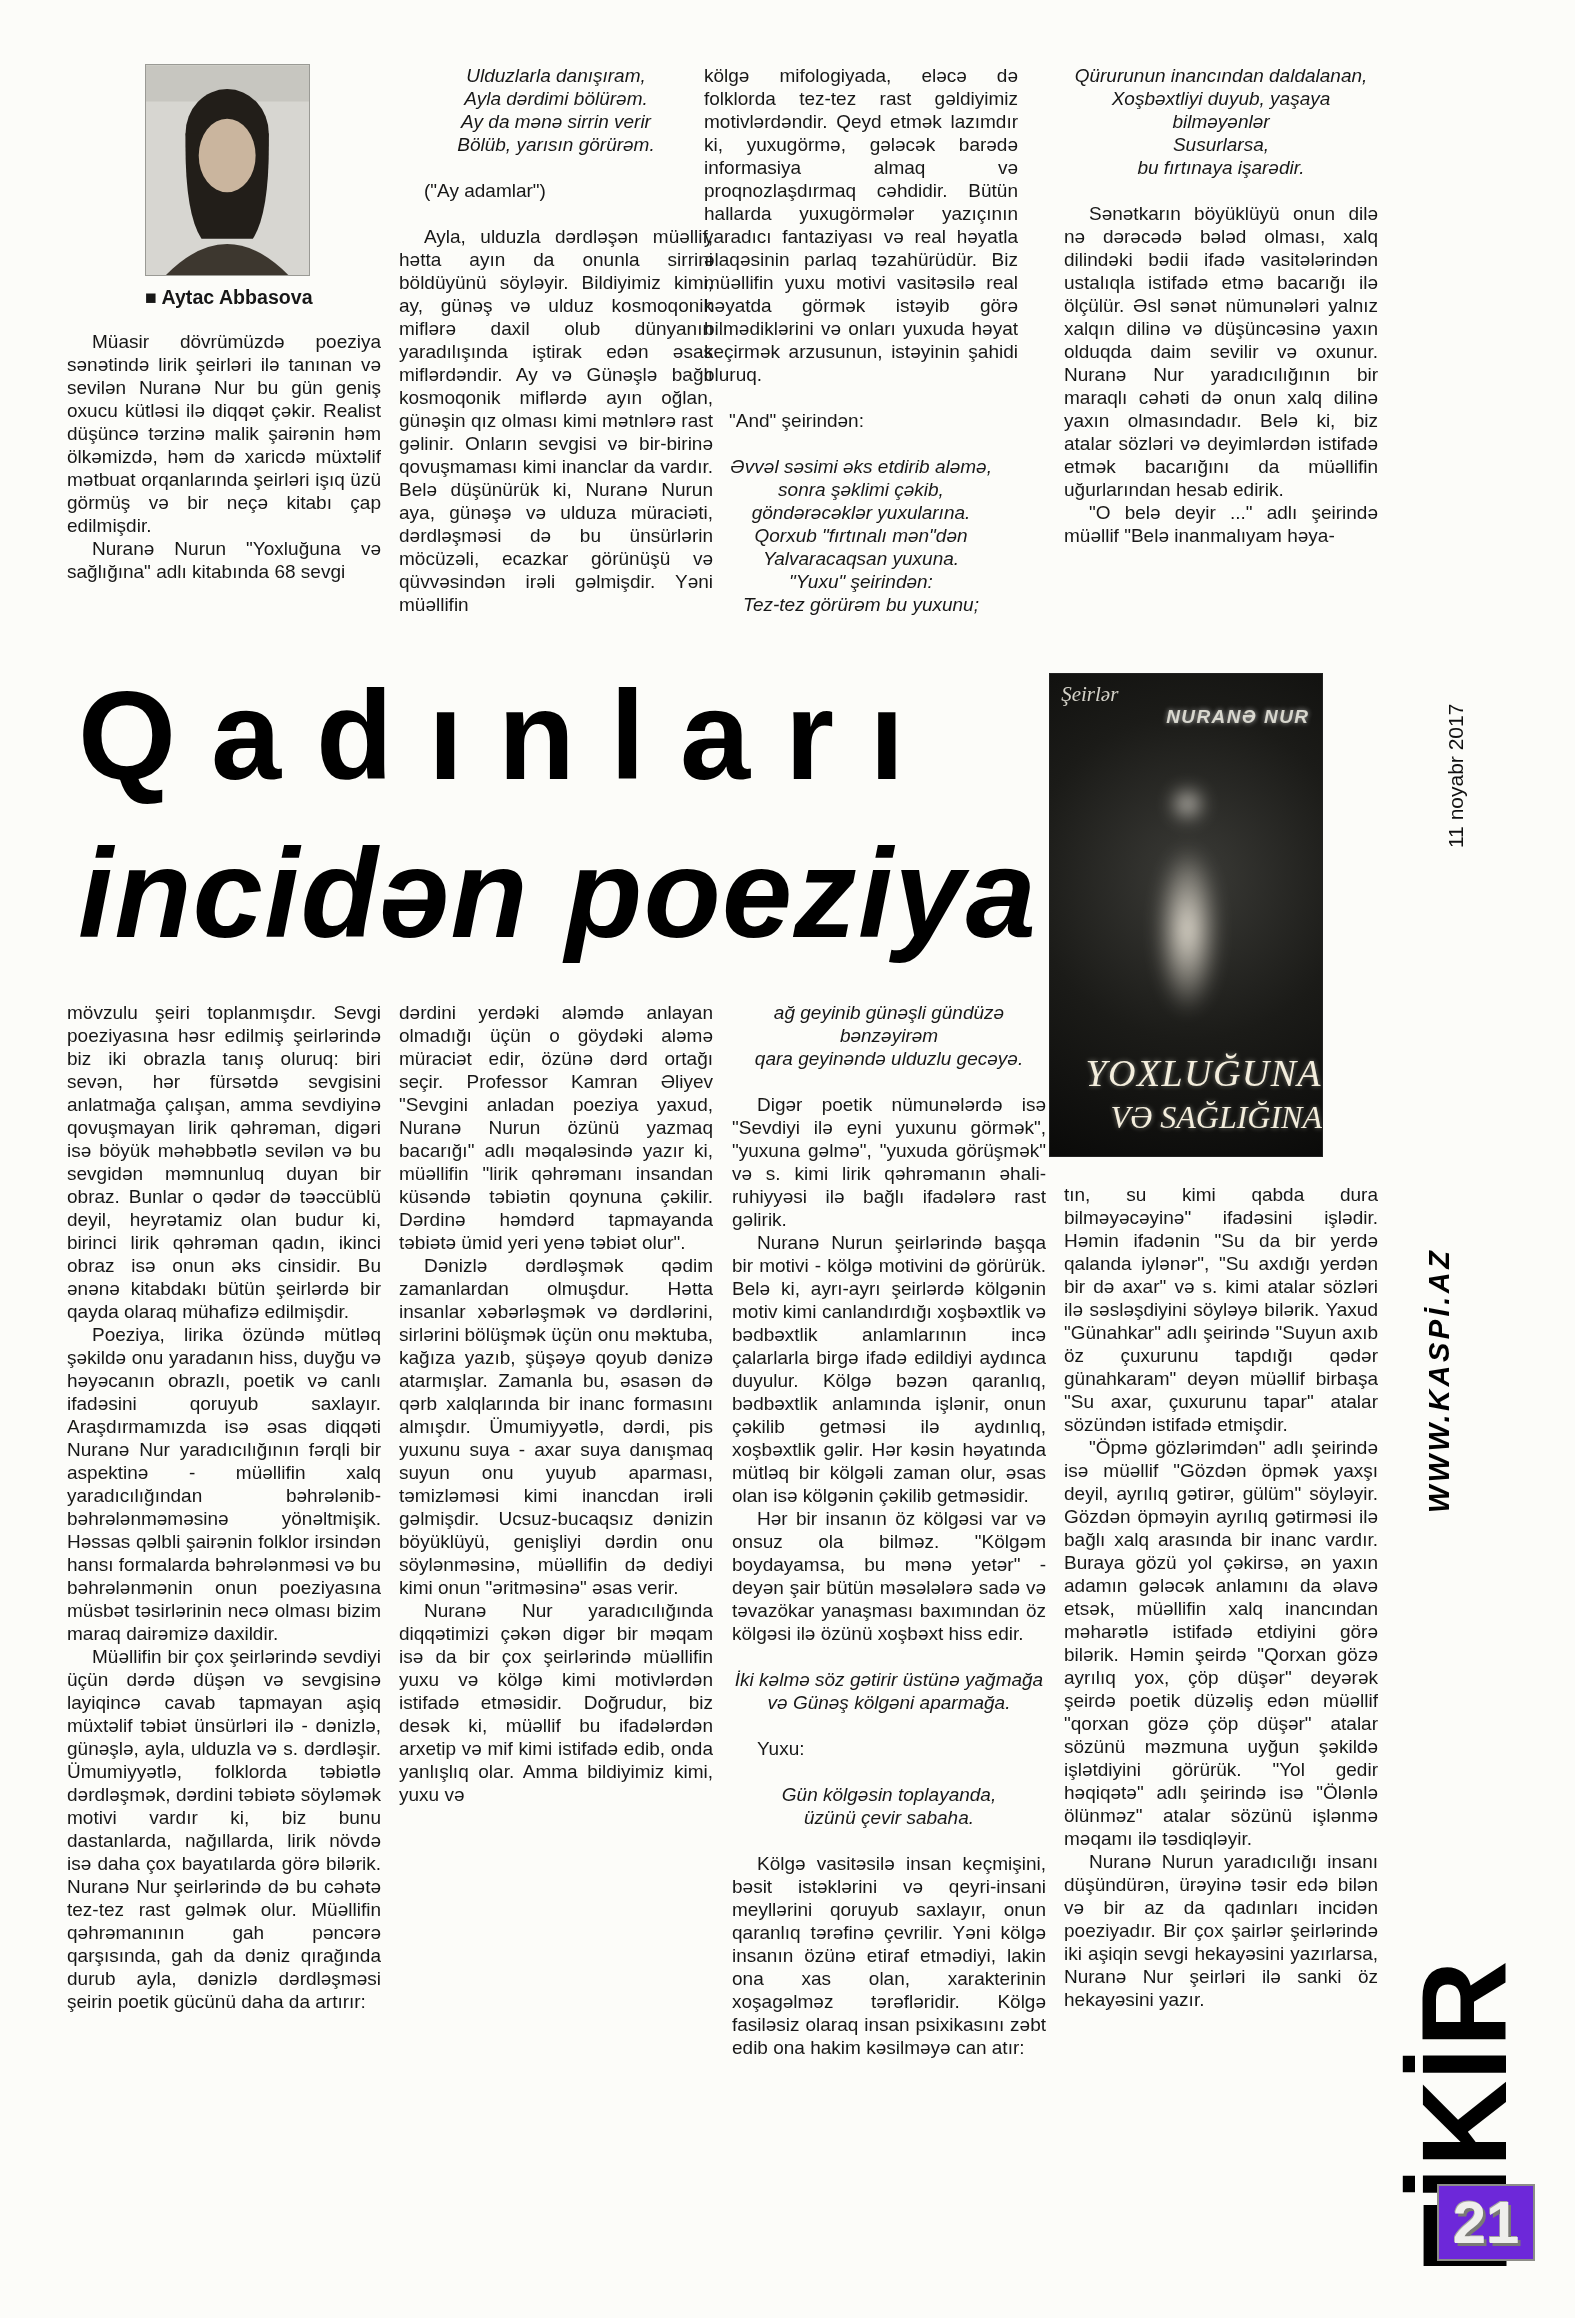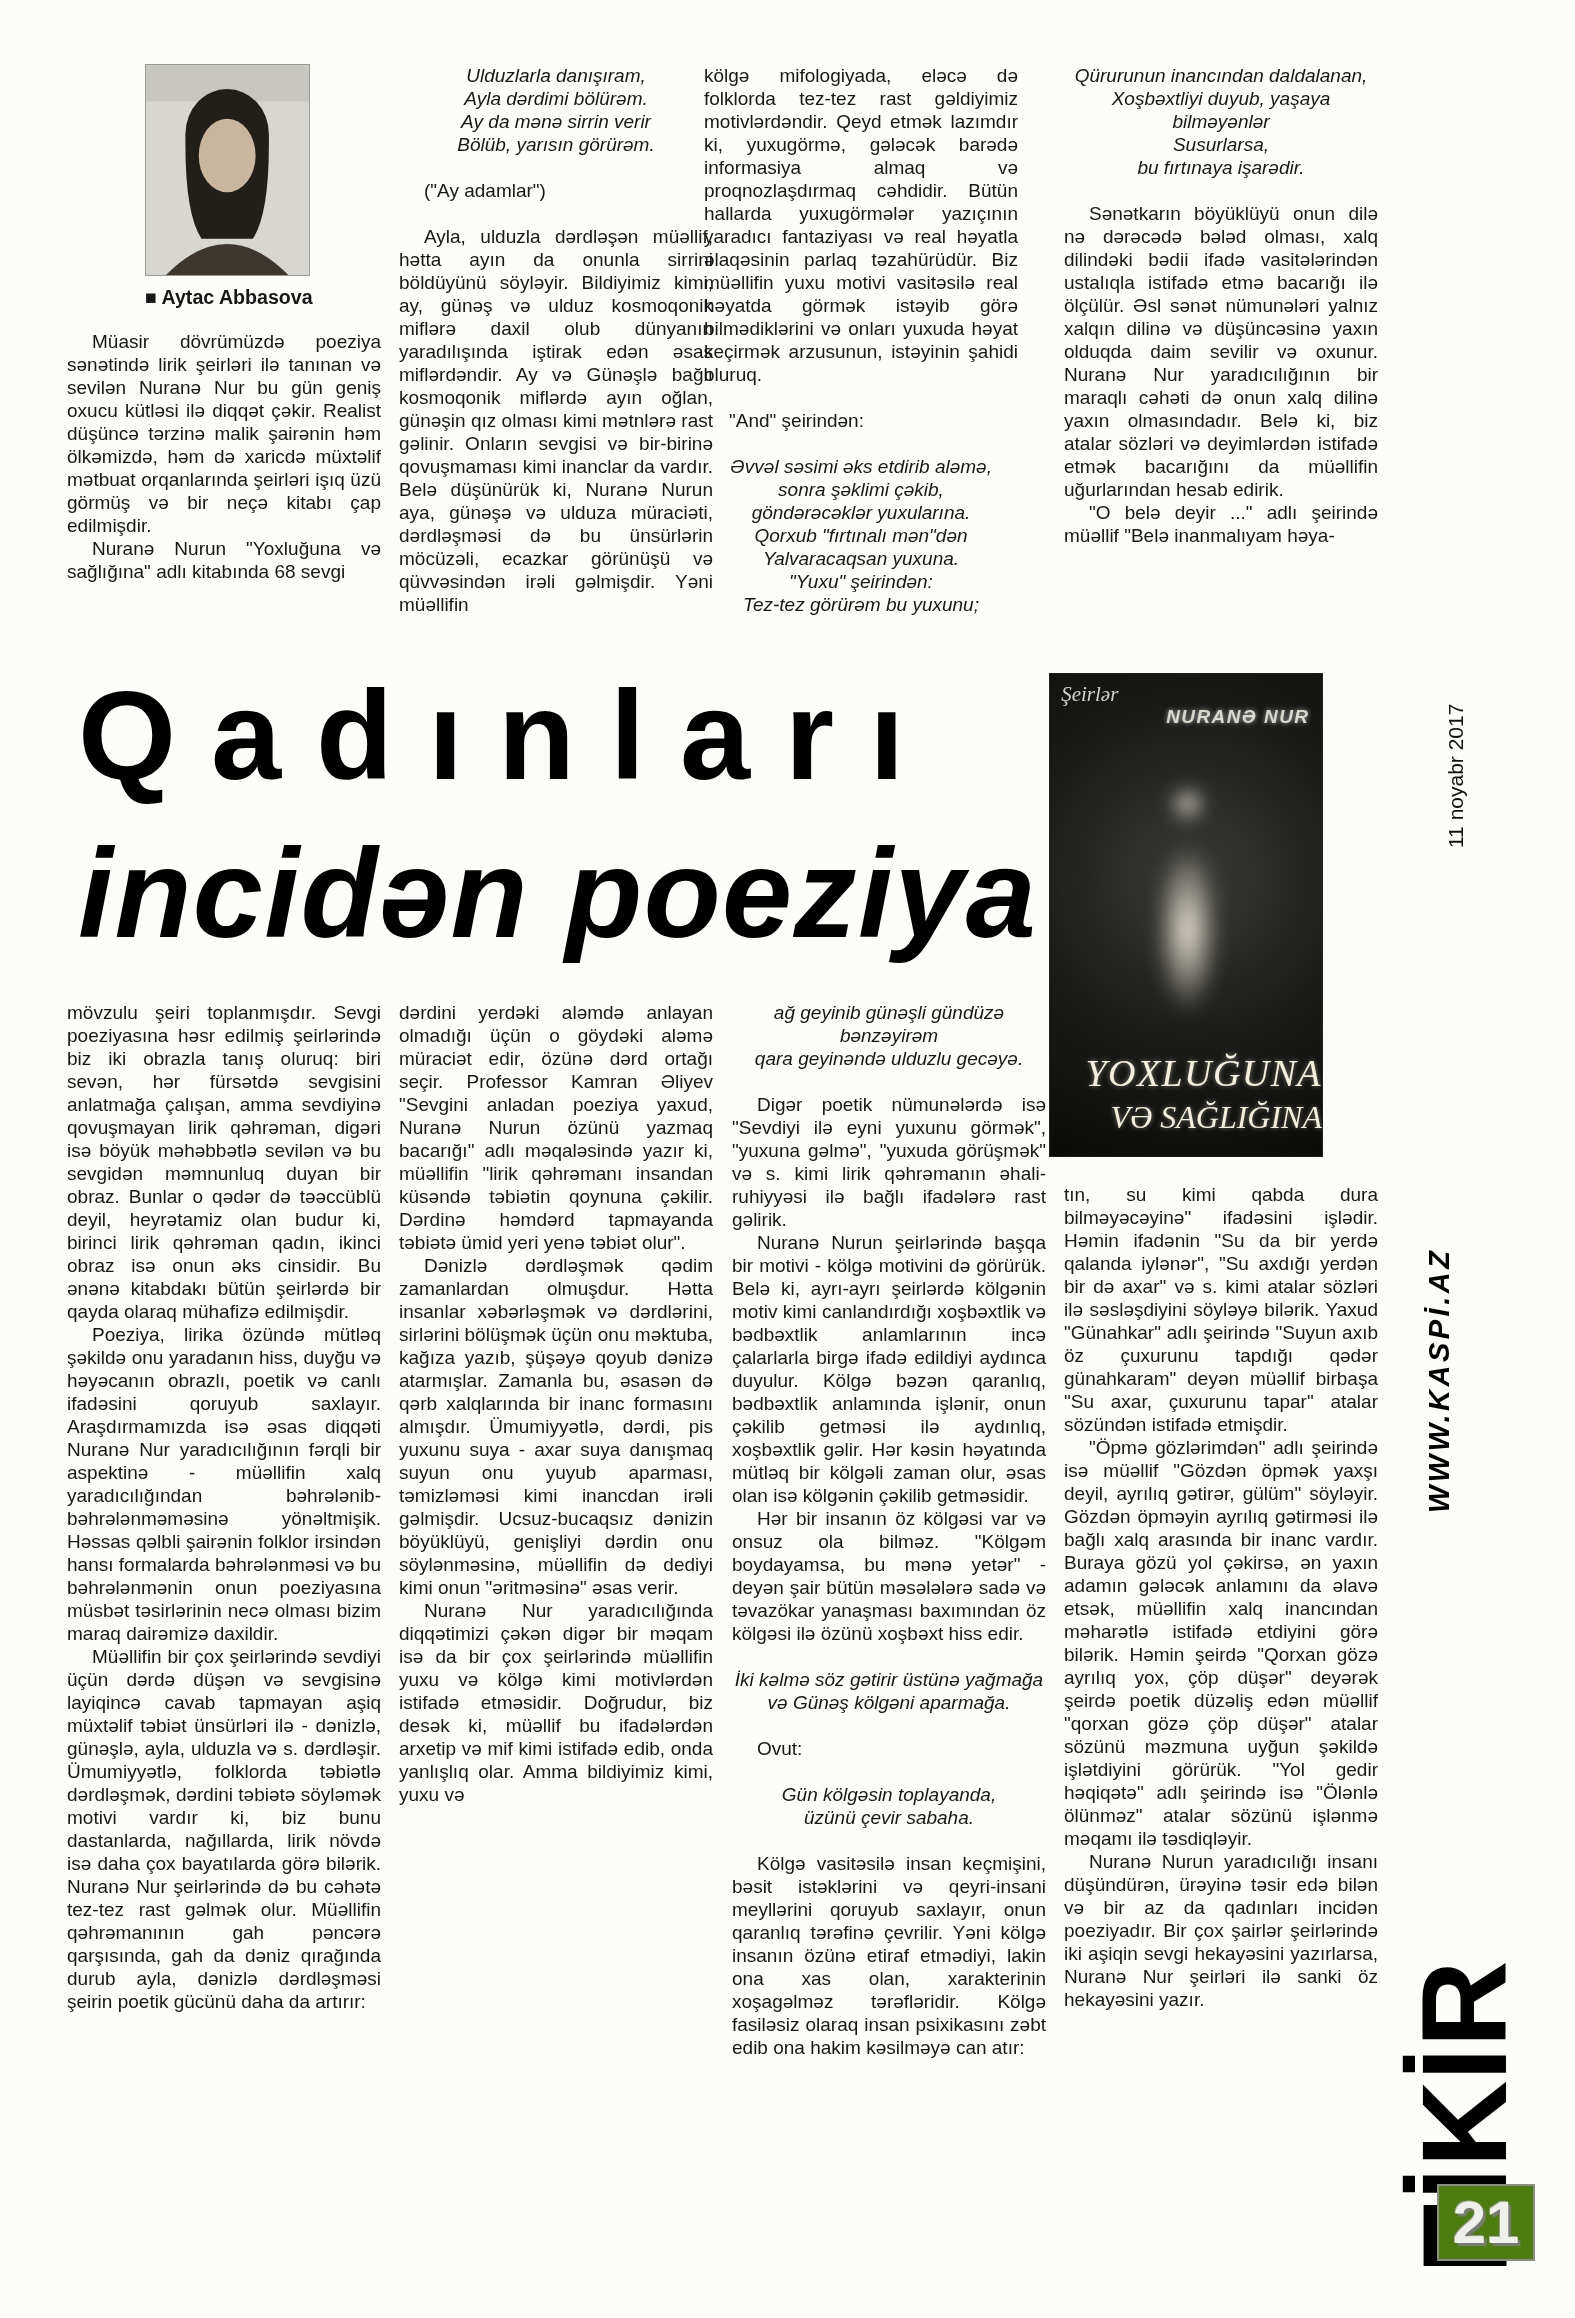--- a/index.html
+++ b/index.html
@@ -111,21 +111,21 @@
     white-space: nowrap;
   }
   .date-v  { left: 1444px; top: 655px;  height: 193px; font-size: 21px; color: #111; }
   .site-v  { left: 1423px; top: 1131px; height: 382px; font-size: 29px; font-weight: bold; font-style: italic; letter-spacing: 3.5px; color: #000; }
   .fikir-v { left: 1395px; top: 1815px; height: 459px; font-size: 120px; font-weight: bold; color: #000; }
 
   .page-num {
     position: absolute;
     left: 1437px; top: 2184px;
     width: 98px; height: 77px;
-    background: #4d7c0f;
+    background: #6d28d9;
     border: 2.1px solid #8d8d88;
     display: flex; align-items: center; justify-content: center;
     font-size: 60px; font-weight: bold;
     color: #efefec;
     text-shadow: 2.8px 2.8px 0 #7a7a75, -0.7px -0.7px 0 #a5a5a0;
   }
 </style>
 </head>
 <body>
 
@@ -207,21 +207,21 @@
     </section>
 
   <section class="col" style="left:732px; top:1001px; width:314px; height:1288px;">
       <p class="para i">ağ geyinib günəşli gündüzə bənzəyirəm
 qara geyinəndə ulduzlu gecəyə.</p>
       <p class="para n">Digər poetik nümunələrdə isə "Sevdiyi ilə eyni yuxunu görmək", "yuxuna gəlmə", "yuxuda görüşmək" və s. kimi lirik qəhrəmanın əhali-ruhiyyəsi ilə bağlı ifadələrə rast gəlirik.</p>
       <p class="para n">Nuranə Nurun şeirlərində başqa bir motivi - kölgə motivini də görürük. Belə ki, ayrı-ayrı şeirlərdə kölgənin motiv kimi canlandırdığı xoşbəxtlik və bədbəxtlik anlamlarının incə çalarlarla birgə ifadə edildiyi aydınca duyulur. Kölgə bəzən qaranlıq, bədbəxtlik anlamında işlənir, onun çəkilib getməsi ilə aydınlıq, xoşbəxtlik gəlir. Hər kəsin həyatında mütləq bir kölgəli zaman olur, əsas olan isə kölgənin çəkilib getməsidir.</p>
       <p class="para n">Hər bir insanın öz kölgəsi var və onsuz ola bilməz. "Kölgəm boydayamsa, bu mənə yetər" - deyən şair bütün məsələlərə sadə və təvazökar yanaşması baxımından öz kölgəsi ilə özünü xoşbəxt hiss edir.</p>
       <p class="para i">İki kəlmə söz gətirir üstünə yağmağa
 və Günəş kölgəni aparmağa.</p>
-      <p class="para s">Ovut:</p>
+      <p class="para s">Yuxu:</p>
       <p class="para i">Gün kölgəsin toplayanda,
 üzünü çevir sabaha.</p>
       <p class="para n">Kölgə vasitəsilə insan keçmişini, bəsit istəklərini və qeyri-insani meyllərini qoruyub saxlayır, onun qaranlıq tərəfinə çevrilir. Yəni kölgə insanın özünə etiraf etmədiyi, lakin ona xas olan, xarakterinin xoşagəlməz tərəfləridir. Kölgə fasiləsiz olaraq insan psixikasını zəbt edib ona hakim kəsilməyə can atır:</p>
     </section>
 
   <section class="col" style="left:1064px; top:1183px; width:314px; height:1106px;">
       <p class="para f">tın, su kimi qabda dura bilməyəcəyinə" ifadəsini işlədir. Həmin ifadənin "Su da bir yerdə qalanda iylənər", "Su axdığı yerdən bir də axar" və s. kimi atalar sözləri ilə səsləşdiyini söyləyə bilərik. Yaxud "Günahkar" adlı şeirində "Suyun axıb öz çuxurunu tapdığı qədər günahkaram" deyən müəllif birbaşa "Su axar, çuxurunu tapar" atalar sözündən istifadə etmişdir.</p>
       <p class="para n">"Öpmə gözlərimdən" adlı şeirində isə müəllif "Gözdən öpmək yaxşı deyil, ayrılıq gətirər, gülüm" söyləyir. Gözdən öpməyin ayrılıq gətirməsi ilə bağlı xalq arasında bir inanc vardır. Buraya gözü yol çəkirsə, ən yaxın adamın gələcək anlamını da əlavə etsək, müəllifin xalq inancından məharətlə istifadə etdiyini görə bilərik. Həmin şeirdə "Qorxan gözə ayrılıq yox, çöp düşər" deyərək şeirdə poetik düzəliş edən müəllif "qorxan gözə çöp düşər" atalar sözünü məzmuna uyğun şəkildə işlətdiyini görürük. "Yol gedir həqiqətə" adlı şeirində isə "Ölənlə ölünməz" atalar sözünü işlənmə məqamı ilə təsdiqləyir.</p>
       <p class="para n">Nuranə Nurun yaradıcılığı insanı düşündürən, ürəyinə təsir edə bilən və bir az da qadınları incidən poeziyadır. Bir çox şairlər şeirlərində iki aşiqin sevgi hekayəsini yazırlarsa, Nuranə Nur şeirləri ilə sanki öz hekayəsini yazır.</p>
     </section>

